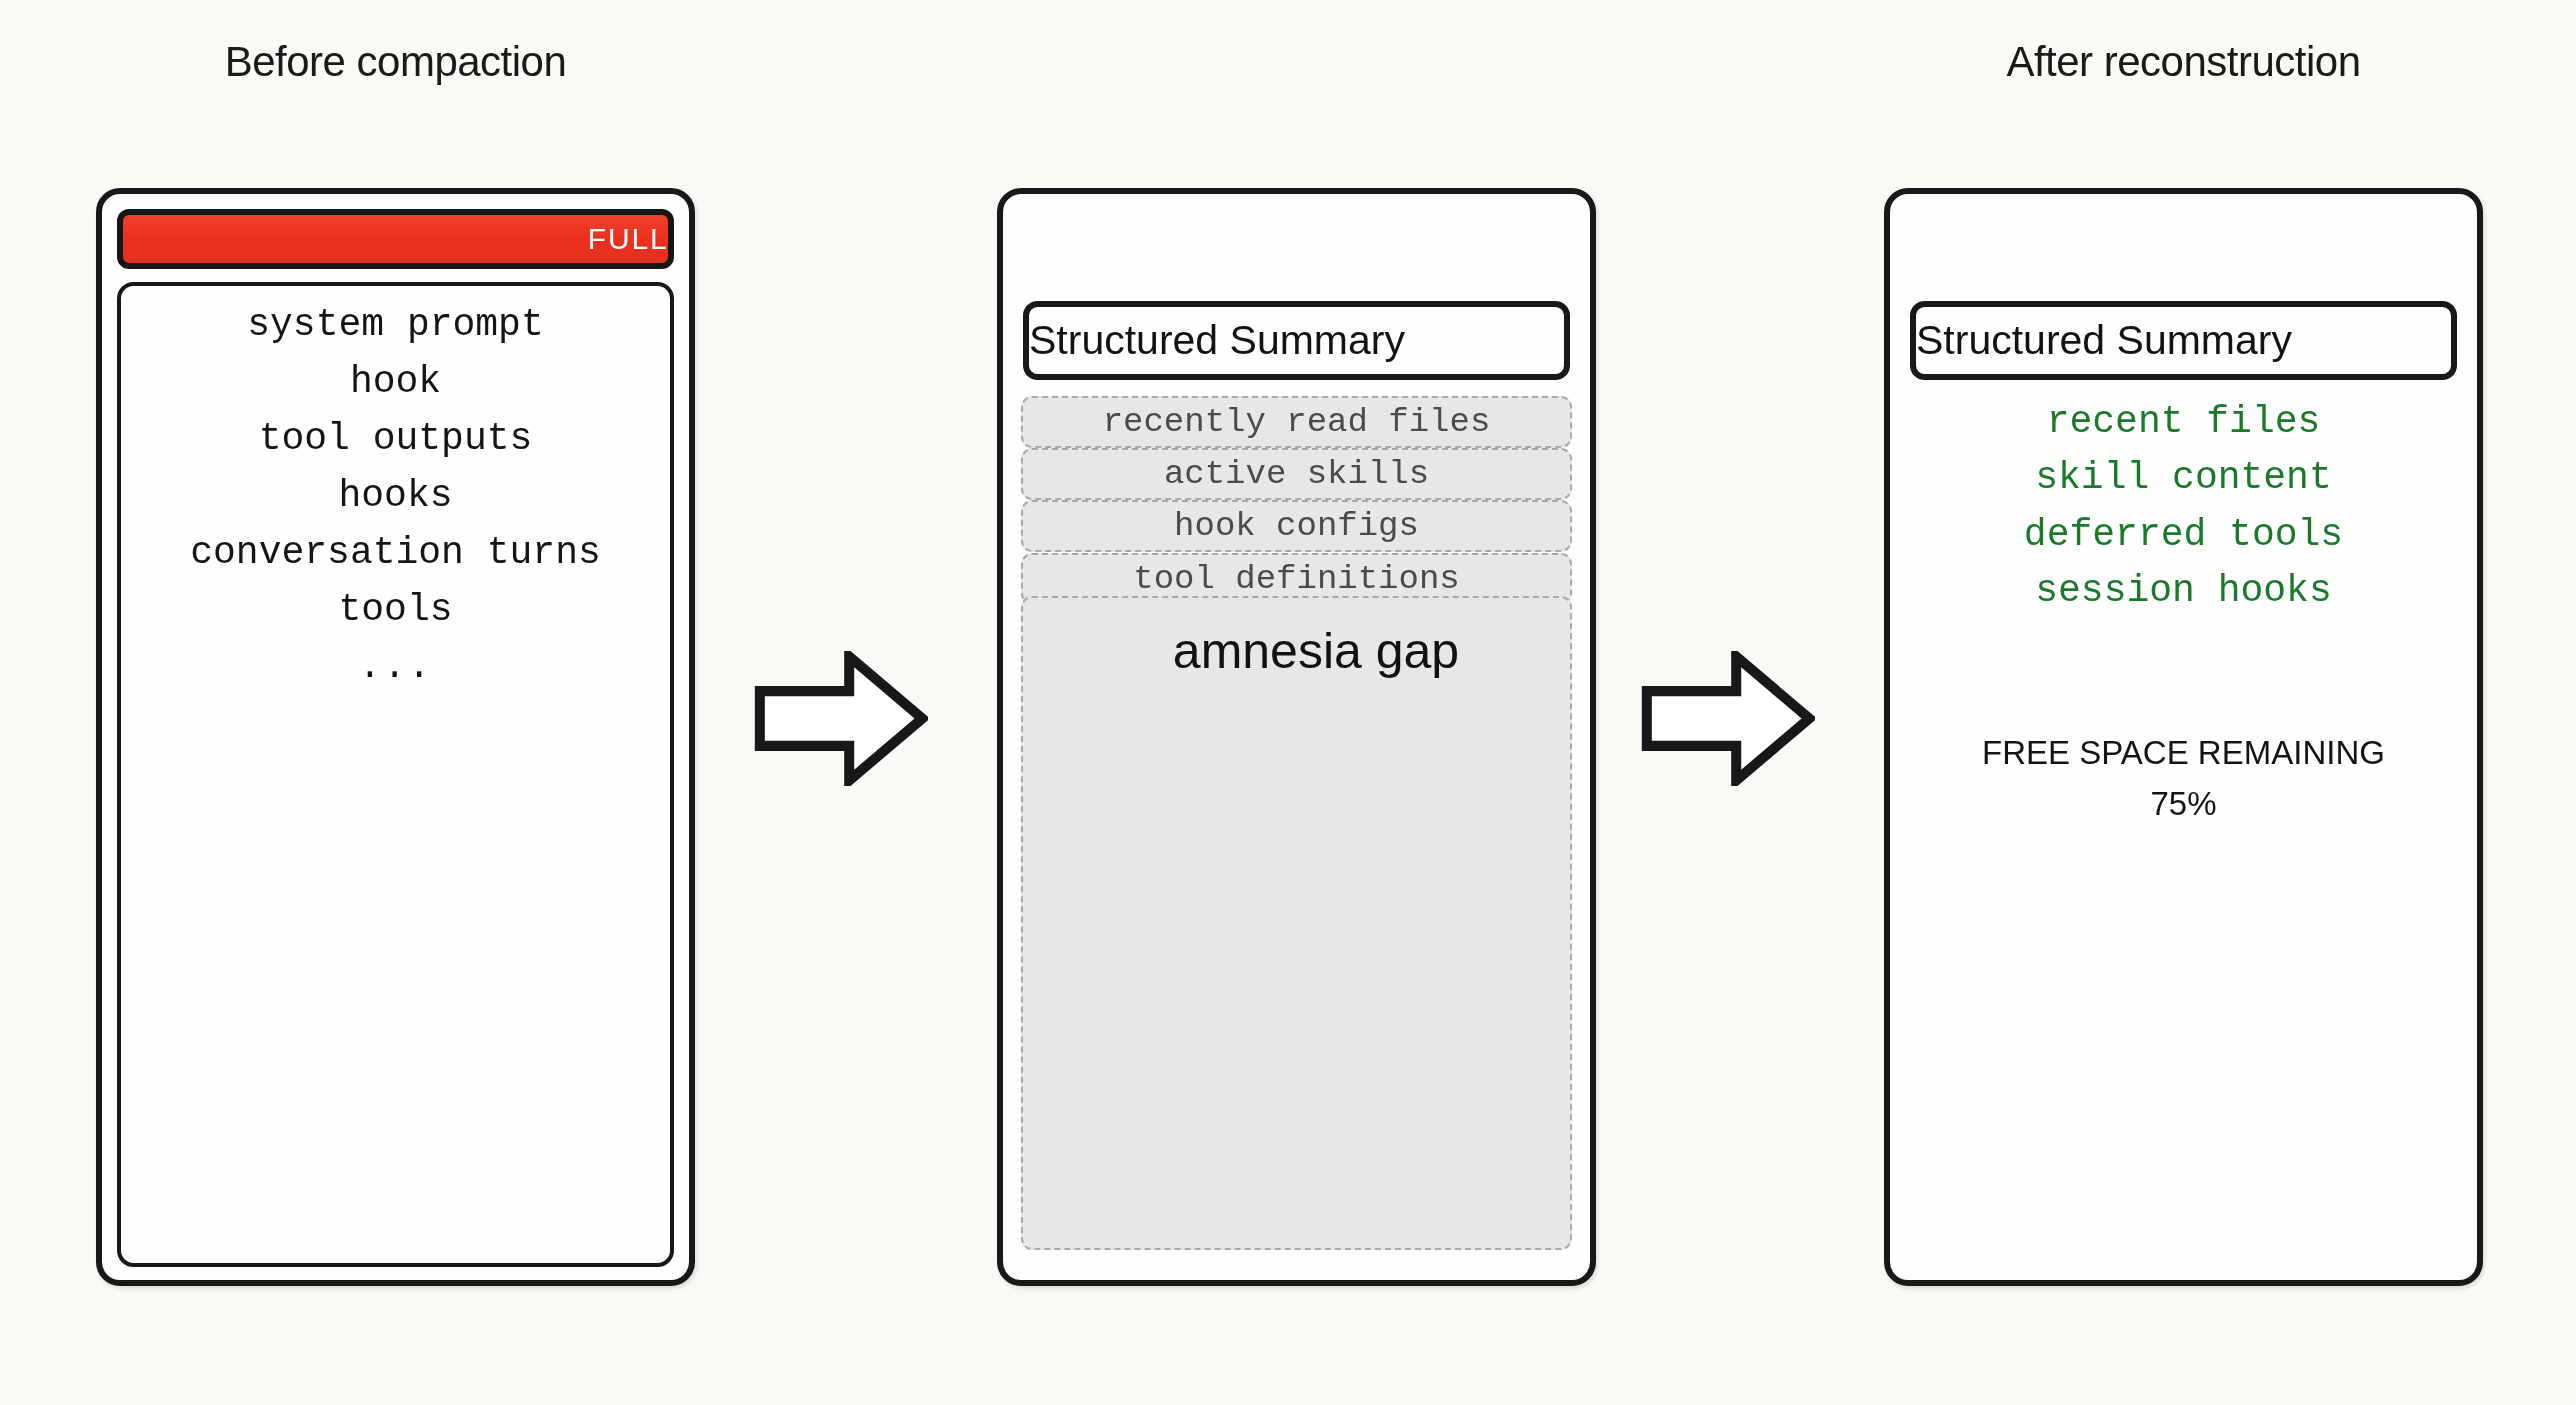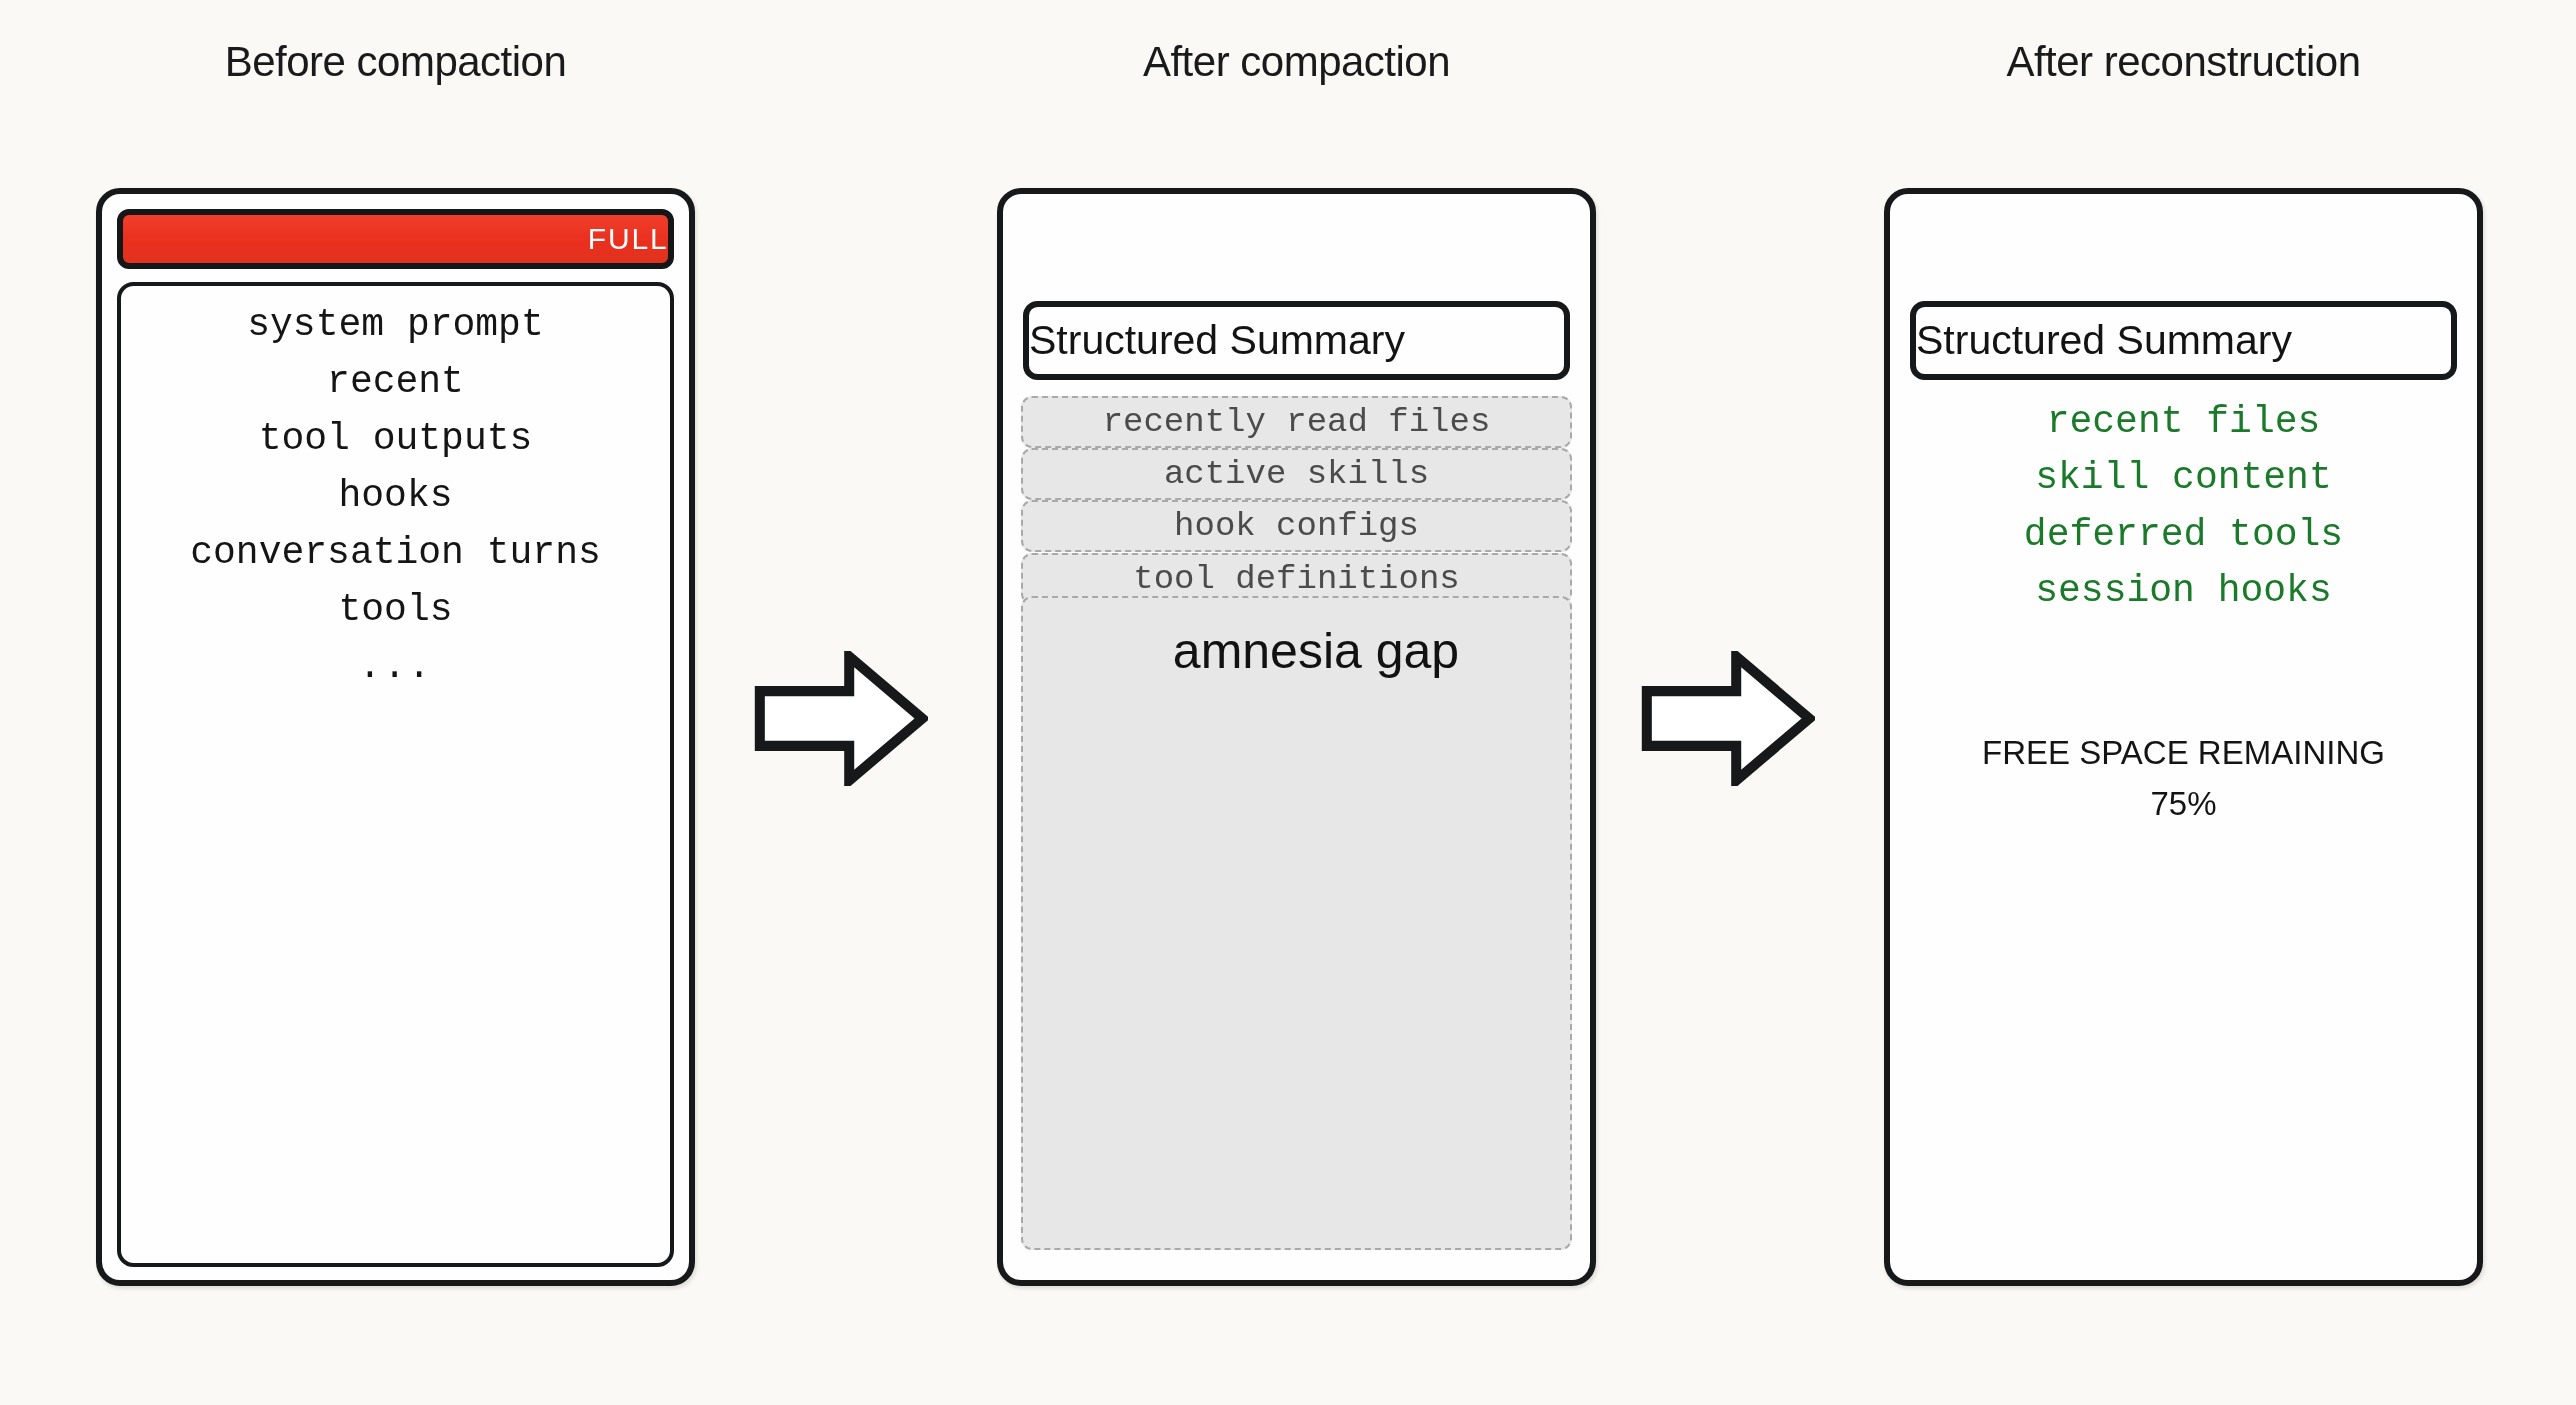--- a/index.html
+++ b/index.html
@@ -207,32 +207,31 @@
     width: 174px;
     height: 135px;
   }
 </style>
 </head>
 <body>
 
 <div id="canvas">
 
   <div class="col-title" style="left:96px; width:599px;">Before compaction</div>
-  <div class="col-title" style="left:997px; width:599px;">After compaction</div>
   <div class="col-title" style="left:1884px; width:599px;">After reconstruction</div>
 
   <div class="panel" style="left:96px; width:599px;">
 
     <div class="full-bar">
       <span class="full-bar-label">FULL</span>
     </div>
 
     <div class="inner-list-box">
       <div class="mono-line">system prompt</div>
-      <div class="mono-line">recent</div>
+      <div class="mono-line">hook</div>
       <div class="mono-line">tool outputs</div>
       <div class="mono-line">hooks</div>
       <div class="mono-line">conversation turns</div>
       <div class="mono-line">tools</div>
       <div class="mono-line ellipsis">...</div>
     </div>
   </div>
 
   <div class="arrow" style="left:754px;">
     <svg width="174" height="135" viewBox="0 0 190 148" aria-hidden="true">

